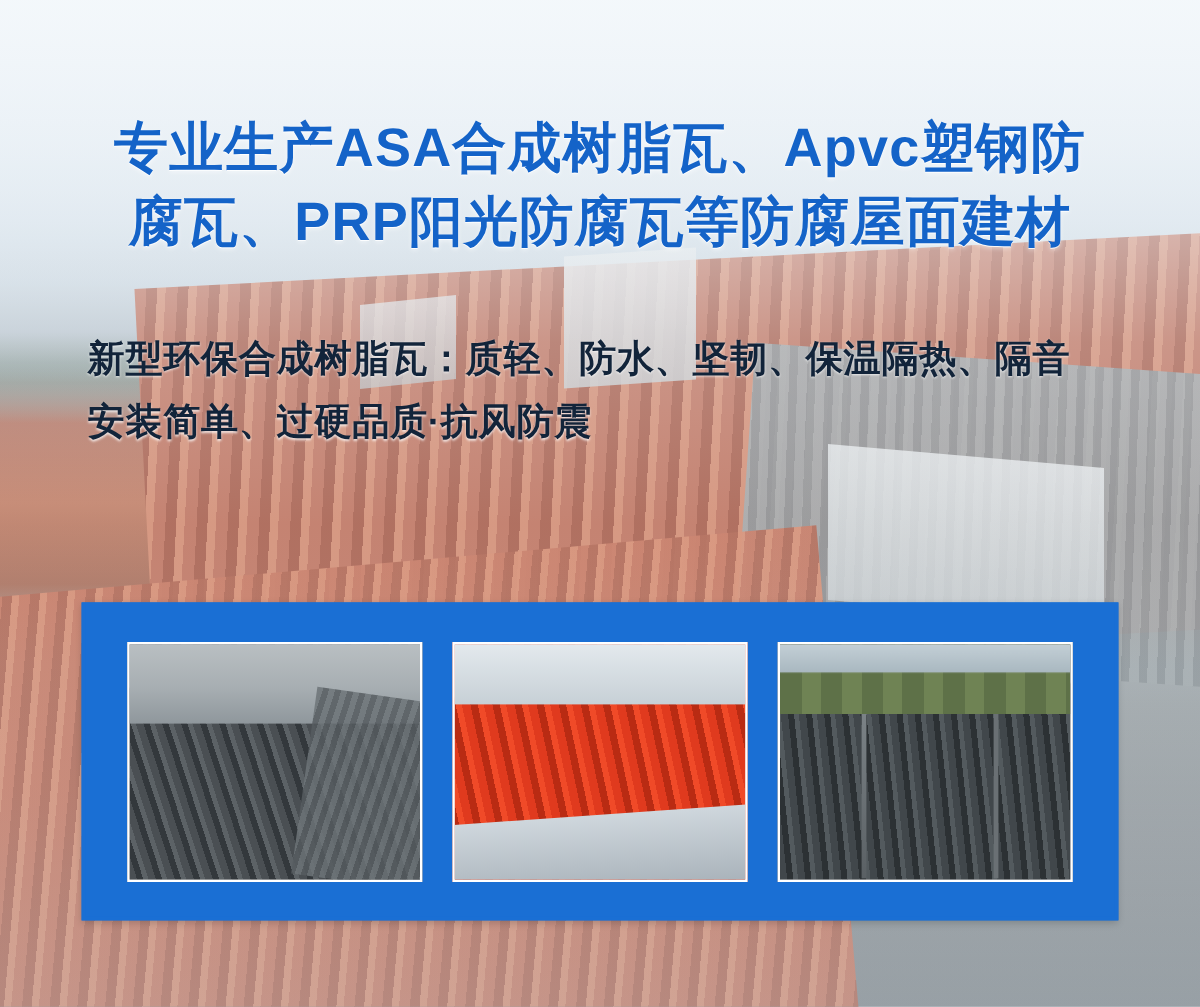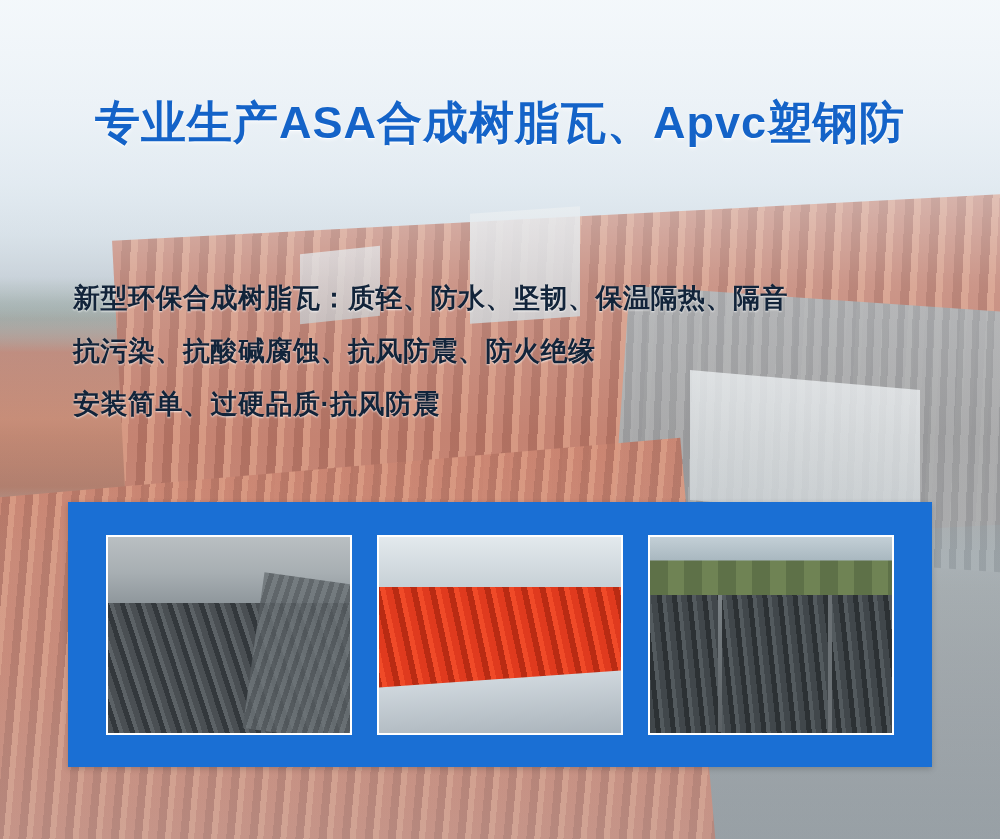--- a/index.html
+++ b/index.html
@@ -96,21 +96,21 @@
     letter-spacing: 1px;
     color: #1463c8;
     text-shadow: 0 1px 0 rgba(255,255,255,.85), 0 2px 4px rgba(255,255,255,.55);
   }
   .headline div { white-space: nowrap; }
 
   
   .subcopy {
     position: absolute; left: 73px; top: 272px;
     color: #12243a;
-    font-size: 27px;
+    font-size: 31px;
     font-weight: bold;
     line-height: 53px;
     letter-spacing: .5px;
     text-shadow: 0 1px 2px rgba(255,255,255,.75);
   }
 
   
   .panel {
     position: absolute; left: 68px; top: 502px;
     width: 864px; height: 265px;
@@ -201,25 +201,25 @@
     <div class="roof-grey-r"></div>
     <div class="gable-c"></div>
     <div class="gable-a"></div>
     <div class="gable-b"></div>
     <div class="roof-lowerleft"></div>
     <div class="haze"></div>
   </div>
 
   <div class="headline">
     <div>专业生产ASA合成树脂瓦、Apvc塑钢防</div>
+    <div>腐瓦、PRP阳光防腐瓦等防腐屋面建材</div>
   </div>
 
   <div class="subcopy">
     <div>新型环保合成树脂瓦：质轻、防水、坚韧、保温隔热、隔音</div>
-    <div>抗污染、抗酸碱腐蚀、抗风防震、防火绝缘</div>
     <div>安装简单、过硬品质·抗风防震</div>
   </div>
 
   <div class="panel">
     <div class="photo photo-1"></div>
     <div class="photo photo-2"></div>
     <div class="photo photo-3"></div>
   </div>
 
 </div>

